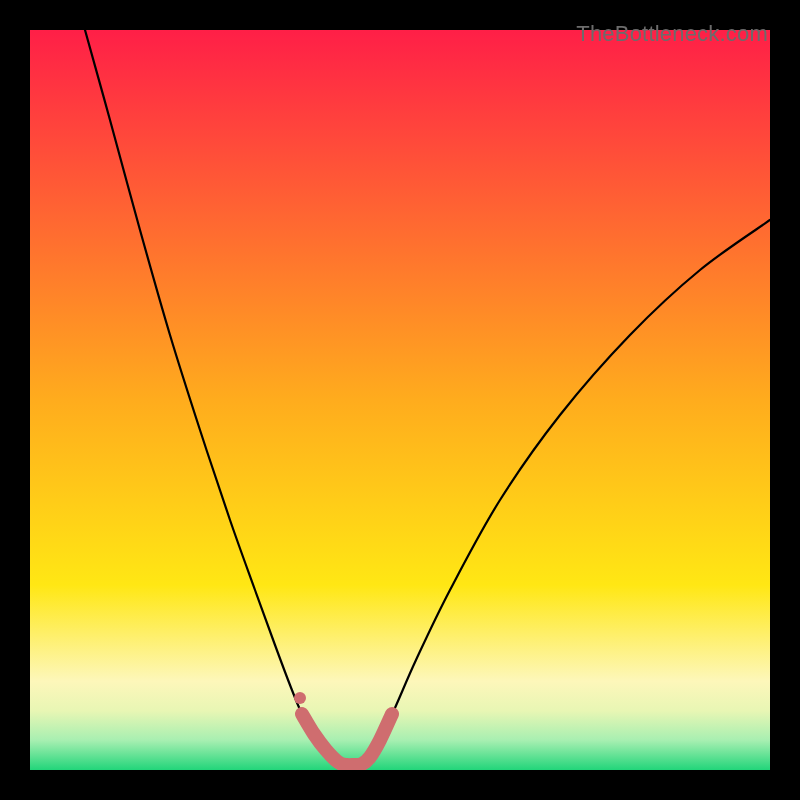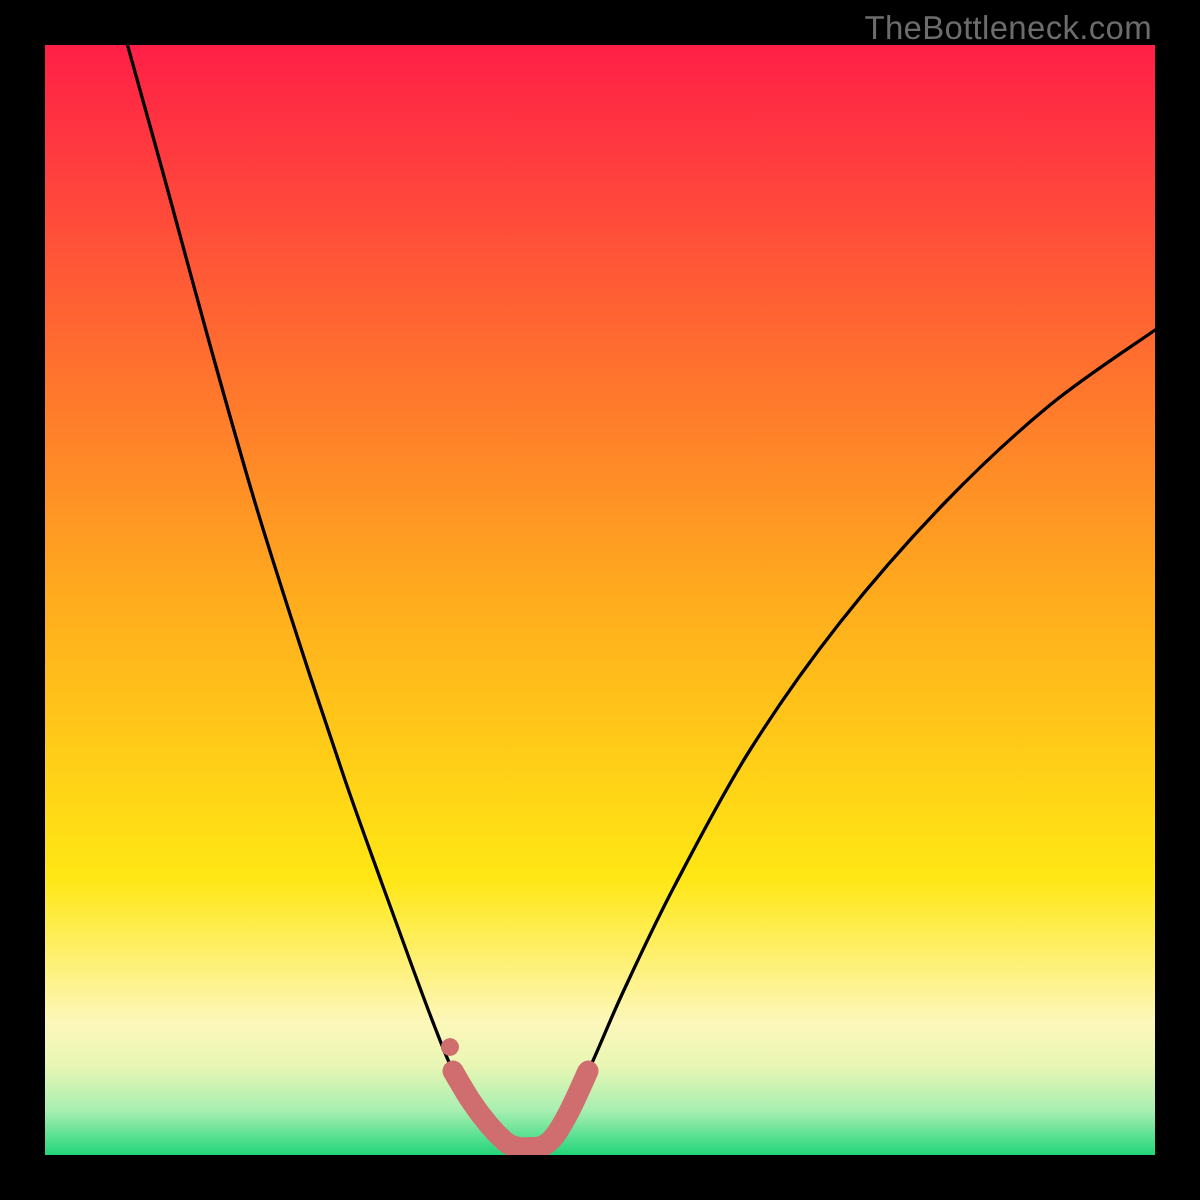--- a/index.html
+++ b/index.html
@@ -18,21 +18,21 @@
     width: 740px;
     height: 740px;
     overflow: hidden;
   }
   .gradient {
     position: absolute;
     inset: 0;
   }
   .watermark {
     position: absolute;
-    top: 6px;
+    top: 21px;
     right: 32px;
     color: #6c6c6c;
     font-size: 22px;
     font-weight: 500;
     letter-spacing: 0.2px;
     z-index: 5;
   }
   svg.curves {
     position: absolute;
     inset: 0;

